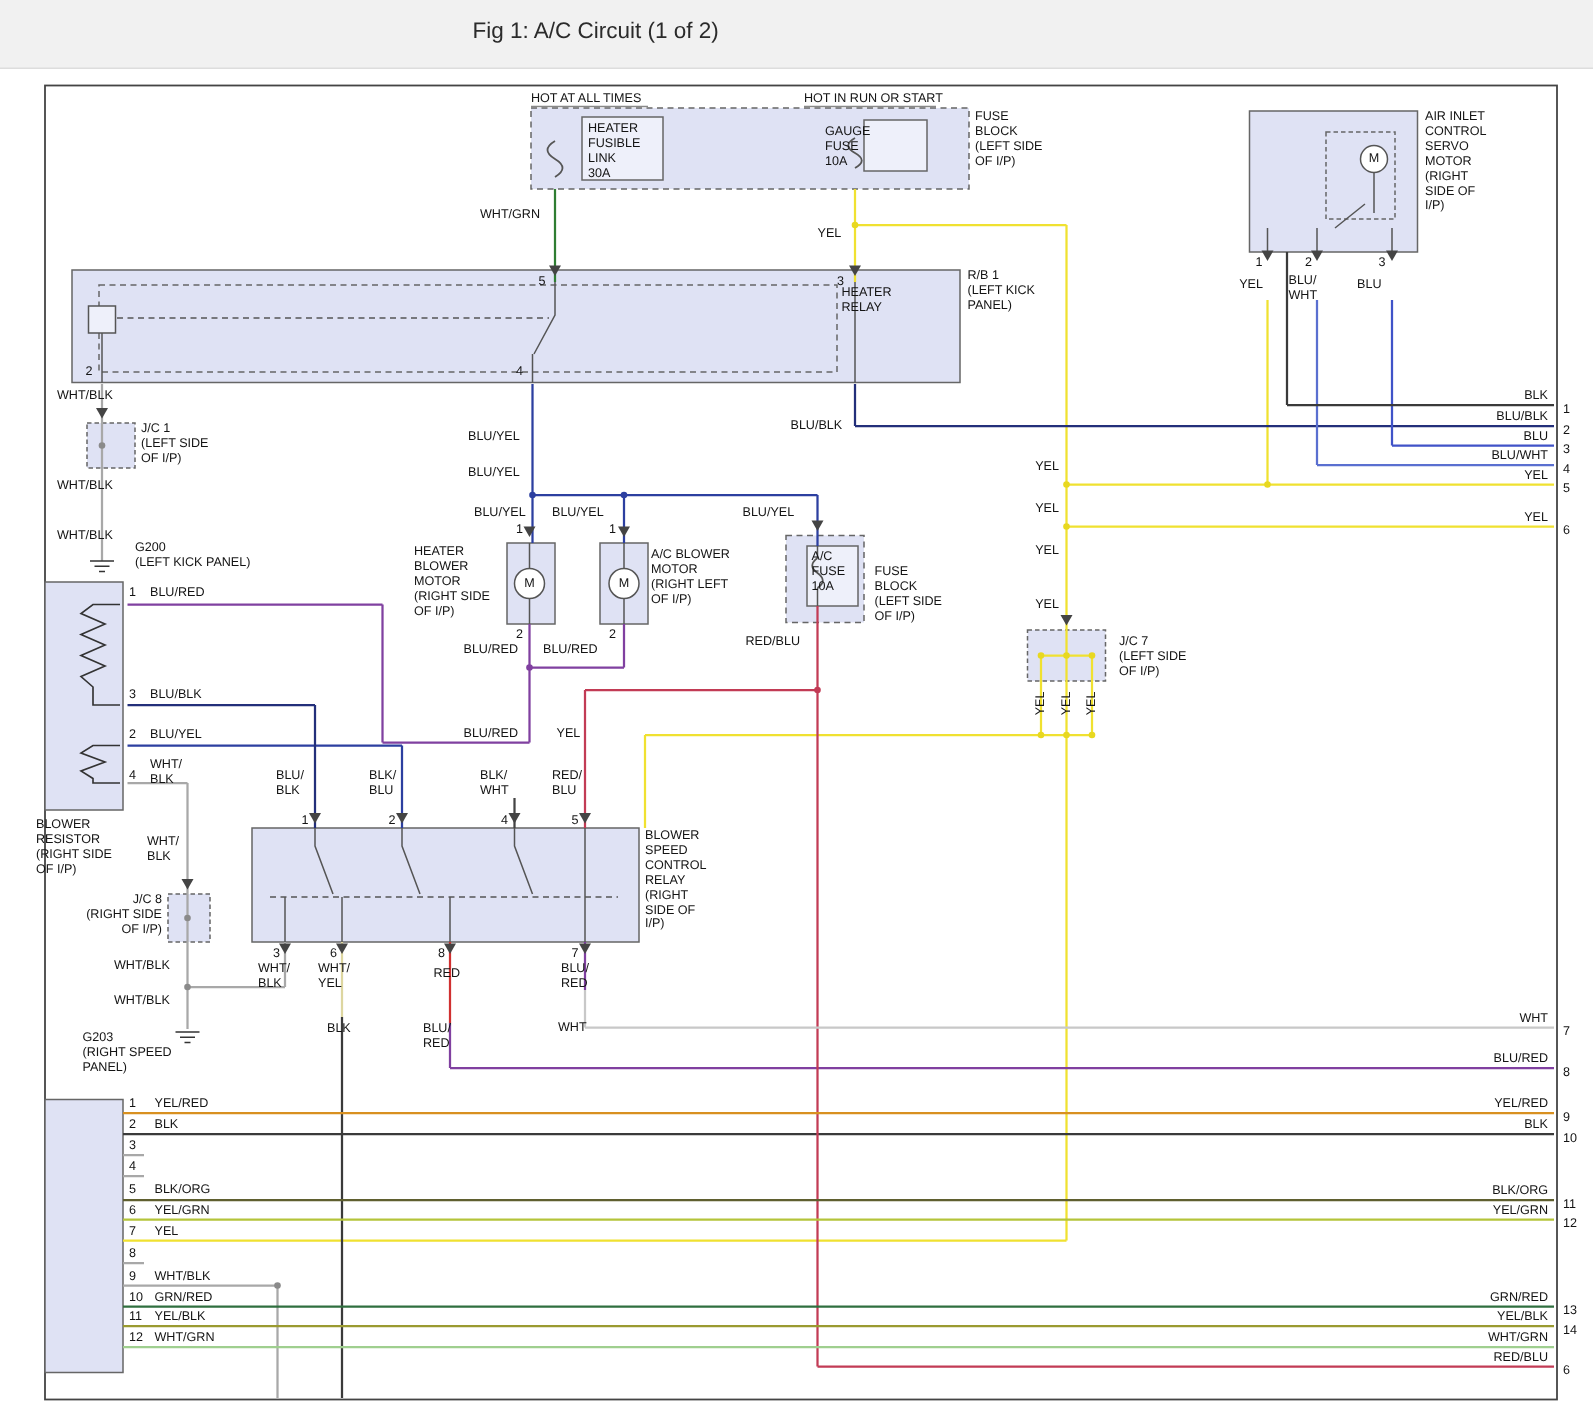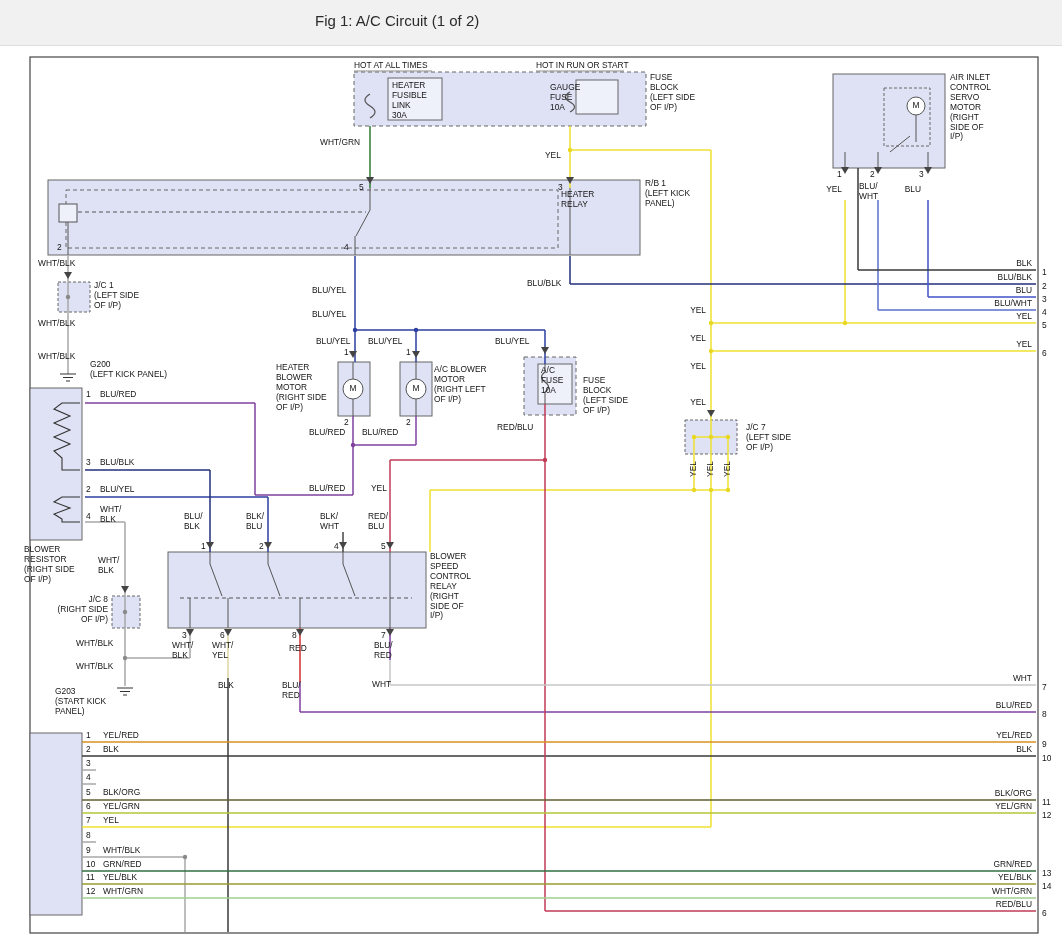--- a/index.html
+++ b/index.html
@@ -246,21 +246,21 @@
 OF I/P)</div>
 
 <div class="lb" style="left:98px;top:556px">WHT/
 BLK</div>
 <div class="lb r" style="left:42px;top:595px;width:66px">J/C 8
 (RIGHT SIDE
 OF I/P)</div>
 <div class="lb" style="left:76px;top:639px">WHT/BLK</div>
 <div class="lb" style="left:76px;top:662px">WHT/BLK</div>
 <div class="lb" style="left:55px;top:687px">G203
-(START KICK
+(RIGHT SPEED
 PANEL)</div>
 
 <div class="lb" style="left:184px;top:512px">BLU/
 BLK</div>
 <div class="lb" style="left:246px;top:512px">BLK/
 BLU</div>
 <div class="lb" style="left:320px;top:512px">BLK/
 WHT</div>
 <div class="lb" style="left:368px;top:512px">RED/
 BLU</div>

